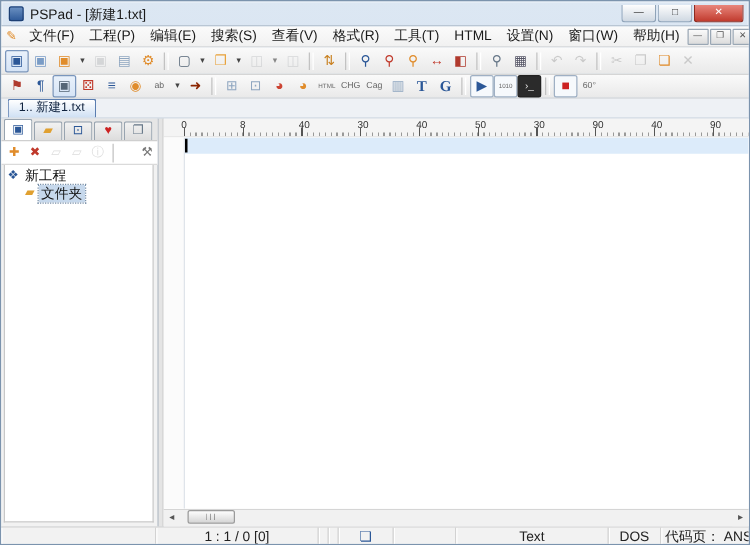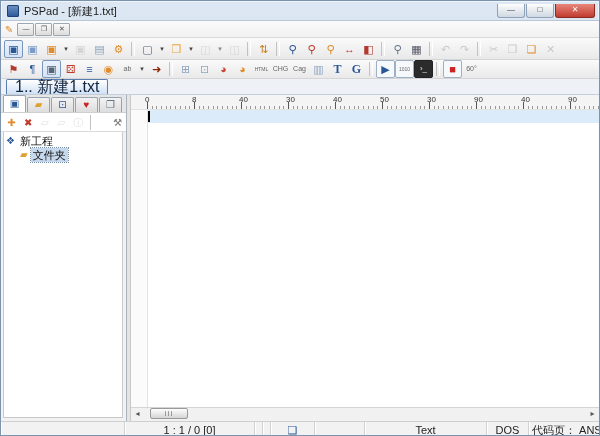--- a/index.html
+++ b/index.html
@@ -37,21 +37,21 @@
     margin:0 3px;border-radius:0;pointer-events:none;}
   .tbtn.dis{opacity:.45;filter:grayscale(.8);}
   .tbtn.pressed{border-color:#7a96bd;background:linear-gradient(#e9f1fb,#d6e4f6);}
   .tbtn.txt{font-size:7px;color:#666;letter-spacing:0;}
   .tbtn.tiny{font-size:5px;}
   .tbtn.serif{font-family:"Liberation Serif","DejaVu Serif",serif;font-weight:bold;font-size:12px;}
   .tbtn.boxed{border:1px solid #9fb0c4;background:#f6f9fc;}
   .tbtn.dark{background:#2b2b2b;color:#e8e8e8;border-color:#222;font-size:8px;}
   
   .tabbar{height:15px;background:#eef1f5;border-bottom:1px solid #c3cfdc;padding-left:5px;display:flex;align-items:flex-end;}
-  .tab{display:inline-block;height:14px;line-height:14px;padding:0 8px;font-size:16px;color:#10233f;
+  .tab{display:inline-block;height:14px;line-height:14px;padding:0 8px;font-size:10px;color:#10233f;
     background:linear-gradient(#ffffff,#cfe0f4);border:1px solid #5a7db0;border-bottom:none;
     border-radius:2px 2px 0 0;white-space:nowrap;}
   
   .main{display:flex;height:326px;background:#e9e9e9;}
   .sidebar{width:126px;box-sizing:border-box;border-right:1px solid #aab4be;background:#f2f2f2;
     display:flex;flex-direction:column;}
   .stabs{height:17px;display:flex;align-items:flex-end;padding-left:2px;background:#e6e6e6;gap:1px;}
   .stab{width:21px;height:14px;line-height:14px;text-align:center;font-size:10px;
     background:linear-gradient(#f2f2f2,#dddddd);border:1px solid #98a4b0;border-bottom:none;border-radius:2px 2px 0 0;}
   .stab.active{background:#ffffff;height:16px;line-height:16px;}
@@ -104,20 +104,34 @@
     <span class="win-buttons">
 
     <span class="wbtn">—</span>
         <span class="wbtn">□</span>
         <span class="wbtn close">✕</span>
       </span>
   </div>
 
   <div class="menubar">
     <span class="doc-icon">✎</span>
+    <span class="menu-items">
+
+    <span class="mitem">文件(F)</span>
+        <span class="mitem">工程(P)</span>
+        <span class="mitem">编辑(E)</span>
+        <span class="mitem">搜索(S)</span>
+        <span class="mitem">查看(V)</span>
+        <span class="mitem">格式(R)</span>
+        <span class="mitem">工具(T)</span>
+        <span class="mitem">HTML</span>
+        <span class="mitem">设置(N)</span>
+        <span class="mitem">窗口(W)</span>
+        <span class="mitem">帮助(H)</span>
+      </span>
     <span class="mdi-buttons">
 
     <span class="mdibtn">—</span>
         <span class="mdibtn">❐</span>
         <span class="mdibtn">✕</span>
       </span>
   </div>
 
   <div class="toolbar tb1">
 

